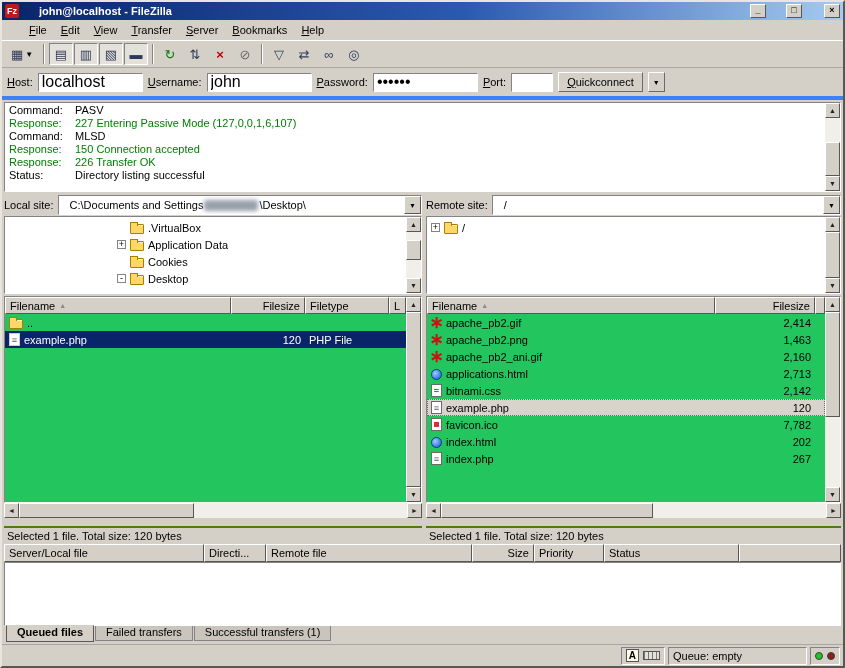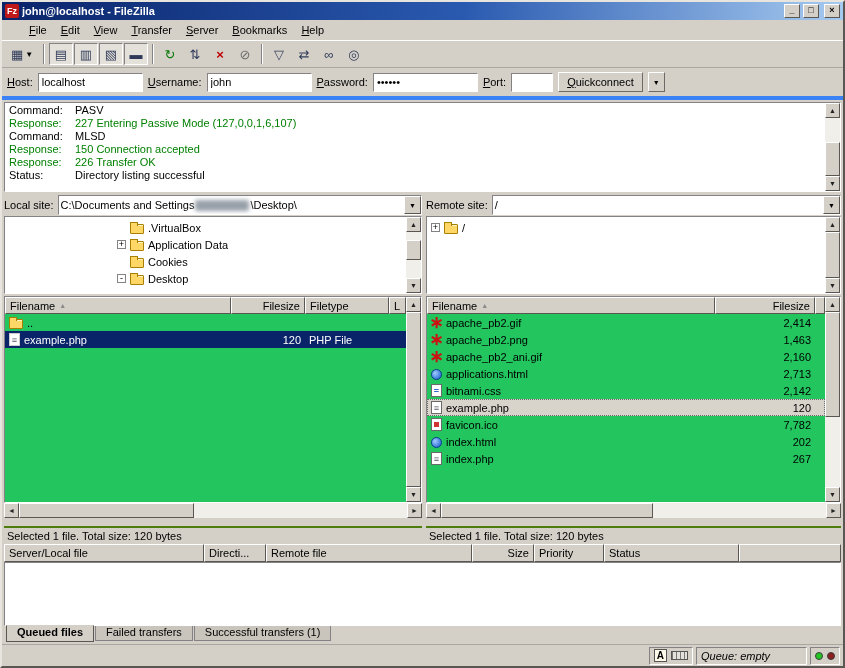--- a/index.html
+++ b/index.html
@@ -3,21 +3,21 @@
 <meta charset="utf-8">
 <style>
   * { box-sizing: border-box; margin: 0; padding: 0; }
   html,body { background:#808080; }
   body { font-family:"Liberation Sans", sans-serif; font-size:11px; color:#000; }
   .window { width:845px; height:668px; background:#d4d0c8; border:2px solid; border-color:#e8e5df #5a5753 #5a5753 #e8e5df; overflow:hidden; display:flex; flex-direction:column; }
   .r { border:1px solid; border-color:#fff #6d6a65 #6d6a65 #fff; }
   .s { border:1px solid; border-color:#848284 #fff #fff #848284; }
 
   
-  .titlebar { height:18px; flex:0 0 18px; background:linear-gradient(90deg,#0a246a 0%,#2a5ab0 55%,#a6caf0 100%); color:#fff; display:flex; align-items:center; padding:0 3px; gap:3px; }
+  .titlebar { height:18px; flex:0 0 18px; background:linear-gradient(90deg,#0a246a 0%,#2a5ab0 55%,#a6caf0 100%); color:#fff; display:flex; align-items:center; padding:0 3px; gap:20px; }
   .app-icon { width:14px; height:14px; background:#bf1818; color:#fff; font-size:9px; font-weight:bold; display:flex; align-items:center; justify-content:center; border-radius:2px; flex:0 0 14px; }
   .title-text { font-weight:bold; font-size:11px; flex:1; white-space:nowrap; overflow:hidden; }
   .win-btn { width:16px; height:14px; background:#d4d0c8; border:1px solid; border-color:#fff #5a5753 #5a5753 #fff; font-size:9px; line-height:11px; text-align:center; color:#000; font-weight:bold; }
   .win-btn.close { margin-left:2px; }
 
   
   .menubar { height:20px; flex:0 0 20px; display:flex; align-items:center; padding-left:20px; }
   .menu-item { padding:2px 7px; display:inline-block; }
   .menu-item::first-letter { text-decoration:underline; }
 
@@ -27,21 +27,21 @@
   .tbtn.dd { width:34px; gap:2px; }
   .tbtn .caret { font-size:8px; color:#000; }
   .tbtn.pressed { border:1px solid; border-color:#848284 #fff #fff #848284; background:#e4e1da; }
   .tsep { width:2px; height:20px; border-left:1px solid #848284; border-right:1px solid #fff; margin:0 3px; }
   .c-green { color:#0a7a0a; } .c-red { color:#c00000; font-weight:bold; } .c-gray { color:#6a6a6a; }
 
   
   .quickbar { height:32px; flex:0 0 32px; display:flex; align-items:center; gap:5px; padding:0 5px; border-bottom:4px solid #3b82f6; }
   .qlabel { display:inline-block; }
   .qlabel::first-letter { text-decoration:underline; }
-  .qfield { height:19px; background:#fff; padding:1px 3px; font-family:"Liberation Sans",sans-serif; font-size:11px; outline:none; }
+  .qfield { height:19px; background:#fff; padding:1px 3px; font-family:"Liberation Sans",sans-serif; font-size:16px; outline:none; }
   .w105 { width:105px; } .w40 { width:42px; }
   .qbtn { height:20px; background:#d4d0c8; padding:1px 8px; font-size:11px; display:flex; align-items:center; }
   .qbtn span::first-letter { text-decoration:underline; }
   .qdrop { width:17px; height:20px; background:#d4d0c8; display:flex; align-items:center; justify-content:center; font-size:7px; }
 
   
   .logwrap { height:90px; flex:0 0 90px; margin:2px 2px; background:#fff; display:flex;gap:32px; }
   .log { flex:1; overflow:hidden; padding:1px 0; }
   .log-line { display:flex; line-height:13px; }
   .log-label { width:70px; padding-left:4px; flex:0 0 70px; }
@@ -58,21 +58,21 @@
   .hthumb { background:#d4d0c8; border:1px solid; border-color:#fff #5a5753 #5a5753 #fff; }
 
   
   .main { flex:0 0 350px; height:350px; display:flex; padding:0 2px; }
   .pane { display:flex; flex-direction:column; }
   .pane.left { width:418px; flex:0 0 418px; }
   .splitter { width:4px; flex:0 0 4px; }
   .pane.right { flex:1; }
 
   .sitebar { height:22px; flex:0 0 22px; display:flex; align-items:center; gap:4px; }
-  .combo { flex:1; height:20px; background:#fff; display:flex; align-items:center; padding-left:2px; overflow:hidden; white-space:nowrap; }
+  .combo { flex:1; height:20px; background:#fff; display:flex; align-items:center; padding-left:11px; overflow:hidden; white-space:nowrap; }
   .combo .cdrop { margin-left:auto; width:17px; height:18px; background:#d4d0c8; border:1px solid; border-color:#fff #5a5753 #5a5753 #fff; font-size:7px; display:flex; align-items:center; justify-content:center; flex:0 0 17px; }
   .redact { display:inline-block; width:54px; height:11px; background:#98a0aa; filter:blur(2px); border-radius:2px; margin:0 1px; vertical-align:middle; }
 
   .treebox { height:78px; flex:0 0 78px; background:#fff; display:flex; margin-bottom:2px; }
   .tree { flex:1; overflow:hidden; padding-top:2px; }
   .tree-item { height:17px; display:flex; align-items:center; white-space:nowrap; }
   .indent-deep { padding-left:112px; }
   .indent-root { padding-left:4px; }
   .exp { width:9px; height:9px; flex:0 0 9px; border:1px solid #848284; background:#fff; font-size:9px; line-height:7px; display:inline-flex; align-items:center; justify-content:center; margin-right:4px; }
   .exp-spacer { width:13px; flex:0 0 13px; }
@@ -114,21 +114,21 @@
   .qc1 { width:200px; flex:0 0 200px; } .qc2 { width:62px; flex:0 0 62px; } .qc3 { width:206px; flex:0 0 206px; }
   .qc4 { width:62px; flex:0 0 62px; } .qc5 { width:70px; flex:0 0 70px; } .qc6 { width:135px; flex:0 0 135px; }
   .qbody { flex:1; background:#fff; }
   .qtabs { height:18px; flex:0 0 18px; display:flex; align-items:flex-start; gap:1px; padding-left:2px; }
   .qtab { padding:1px 10px 4px; background:#c9c5bd; border:1px solid #848284; border-top:none; font-size:11px; height:15px; display:flex; align-items:center; }
   .qtab.active { background:#d4d0c8; font-weight:bold; height:17px; border-color:#5a5753; border-top:1px solid #d4d0c8; margin-top:-1px; }
 
   
   .statusbar { flex:0 0 22px; height:22px; border-top:1px solid #aaa7a1; display:flex; align-items:center; justify-content:flex-end; gap:3px; padding:0 3px; }
   .sb-cell { height:18px; border:1px solid; border-color:#848284 #fff #fff #848284; display:flex; align-items:center; padding:0 4px; gap:4px; }
-  .sb-queue { width:111px;font-style:italic; }
+  .sb-queue { width:139px; }
   .ascii-glyph { font-weight:bold; font-size:10px; border:1px solid #555; background:#fffbe8; padding:0 2px; line-height:11px; }
   .kbd-icon { display:inline-block; width:17px; height:9px; background:#e4e1da; border:1px solid #555; background-image:repeating-linear-gradient(90deg,#777 0 1px,transparent 1px 4px); }
   .led { width:8px; height:8px; border-radius:50%; border:1px solid #3c3c3c; display:inline-block; }
   .led-green { background:#22c522; } .led-red { background:#8c1f1f; }
 </style>
 </head>
 <body>
 
 <div class="window">
 

